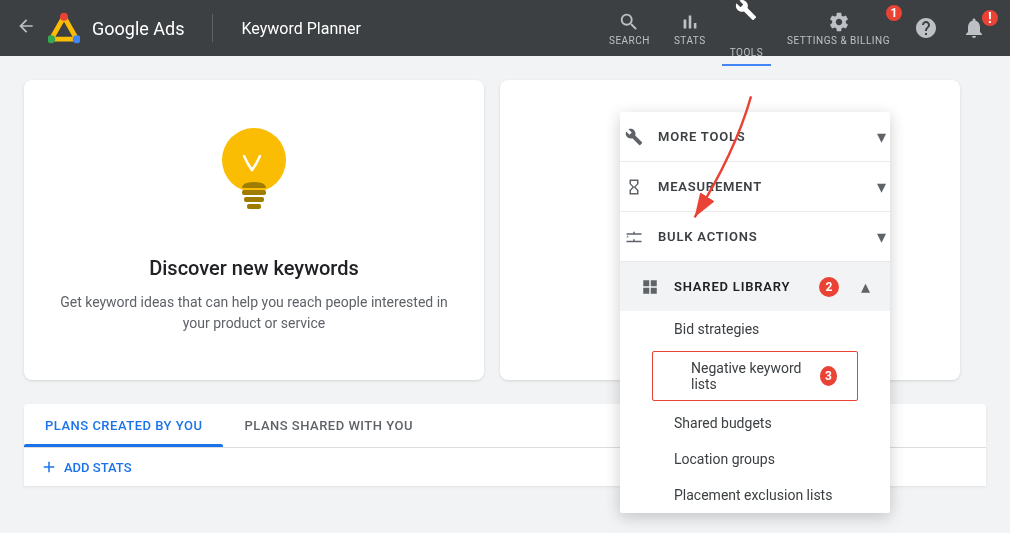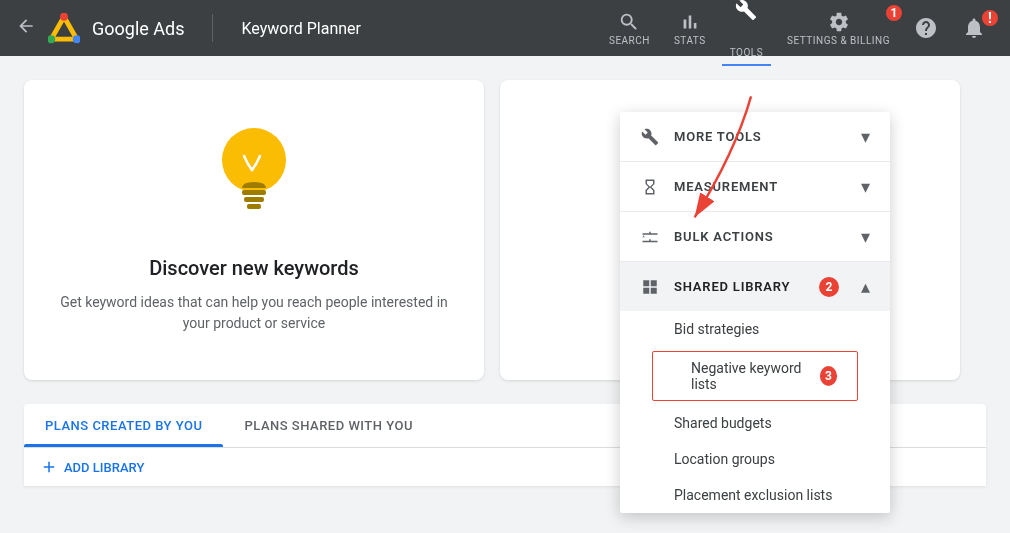--- a/index.html
+++ b/index.html
@@ -196,21 +196,21 @@
       z-index: 100;
       border-radius: 2px;
     }
     .menu-section {
       border-bottom: 1px solid #e8eaed;
     }
     .menu-section:last-child { border-bottom: none; }
     .menu-row {
       display: flex;
       align-items: center;
-      padding: 14px 20px;
+      padding: 14px 4px;
       cursor: pointer;
       gap: 14px;
       justify-content: center;
     }
     .menu-row-label {
       font-size: 13px;
       color: #3c4043;
       font-weight: 600;
       letter-spacing: 0.8px;
       text-transform: uppercase;
@@ -407,21 +407,21 @@
     <div class="tab">
       <span>PLANS SHARED WITH YOU</span>
     </div>
   </div>
 
   <div class="bottom-bar">
     <div class="add-filter-btn">
       <svg width="18" height="18" viewBox="0 0 24 24" fill="#1a73e8">
           <path d="M19 13h-6v6h-2v-6H5v-2h6V5h2v6h6v2z"></path>
         </svg>
-      <span>ADD LIBRARY</span>
+      <span>ADD STATS</span>
     </div>
   </div>
 
   <div class="dropdown-menu">
 
     <div class="menu-section">
       <div class="menu-row">
         <span class="menu-icon">
           <svg width="18" height="18" viewBox="0 0 24 24" fill="#5f6368">
               <path d="M22.7 19l-9.1-9.1c.9-2.3.4-5-1.5-6.9-2-2-5-2.4-7.4-1.3L9 6 6 9 1.6 4.7C.4 7.1.9 10.1 2.9 12.1c1.9 1.9 4.6 2.4 6.9 1.5l9.1 9.1c.4.4 1 .4 1.4 0l2.3-2.3c.5-.4.5-1.1.1-1.4z"></path>

